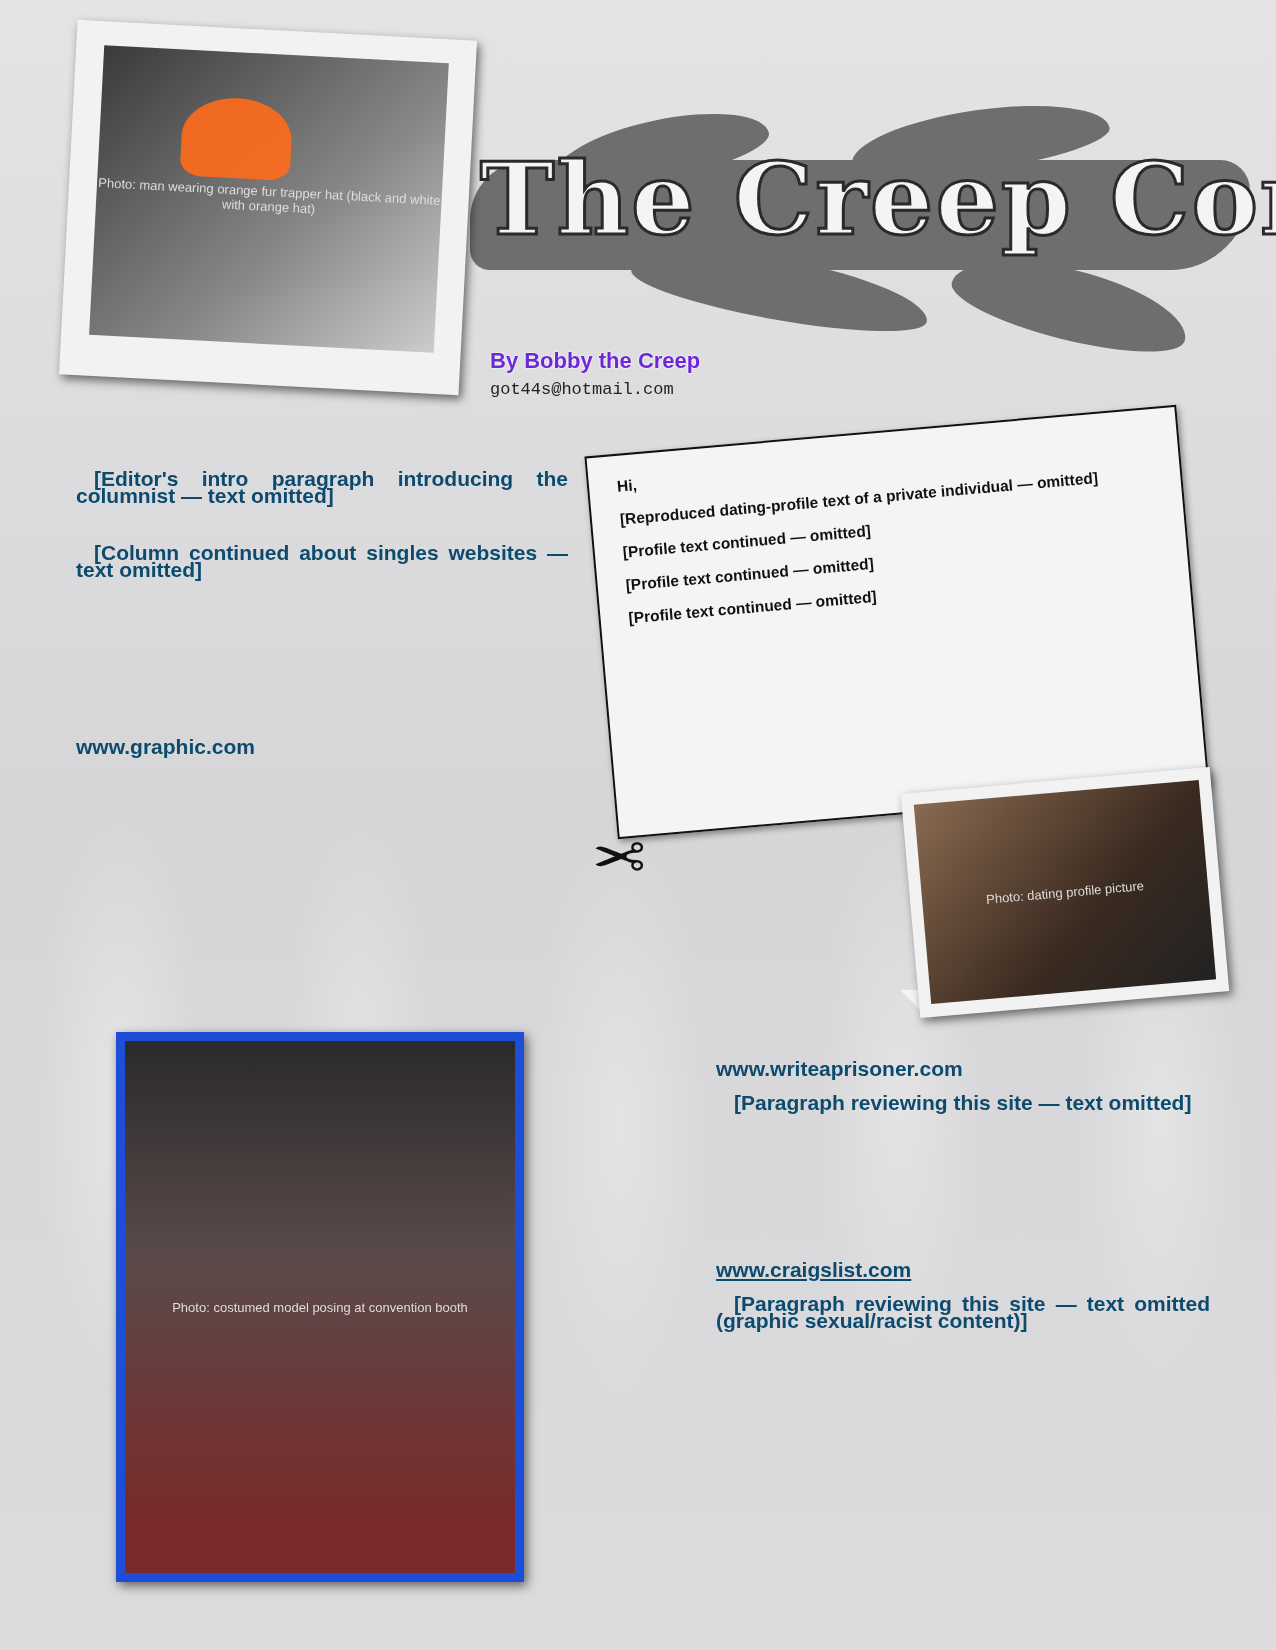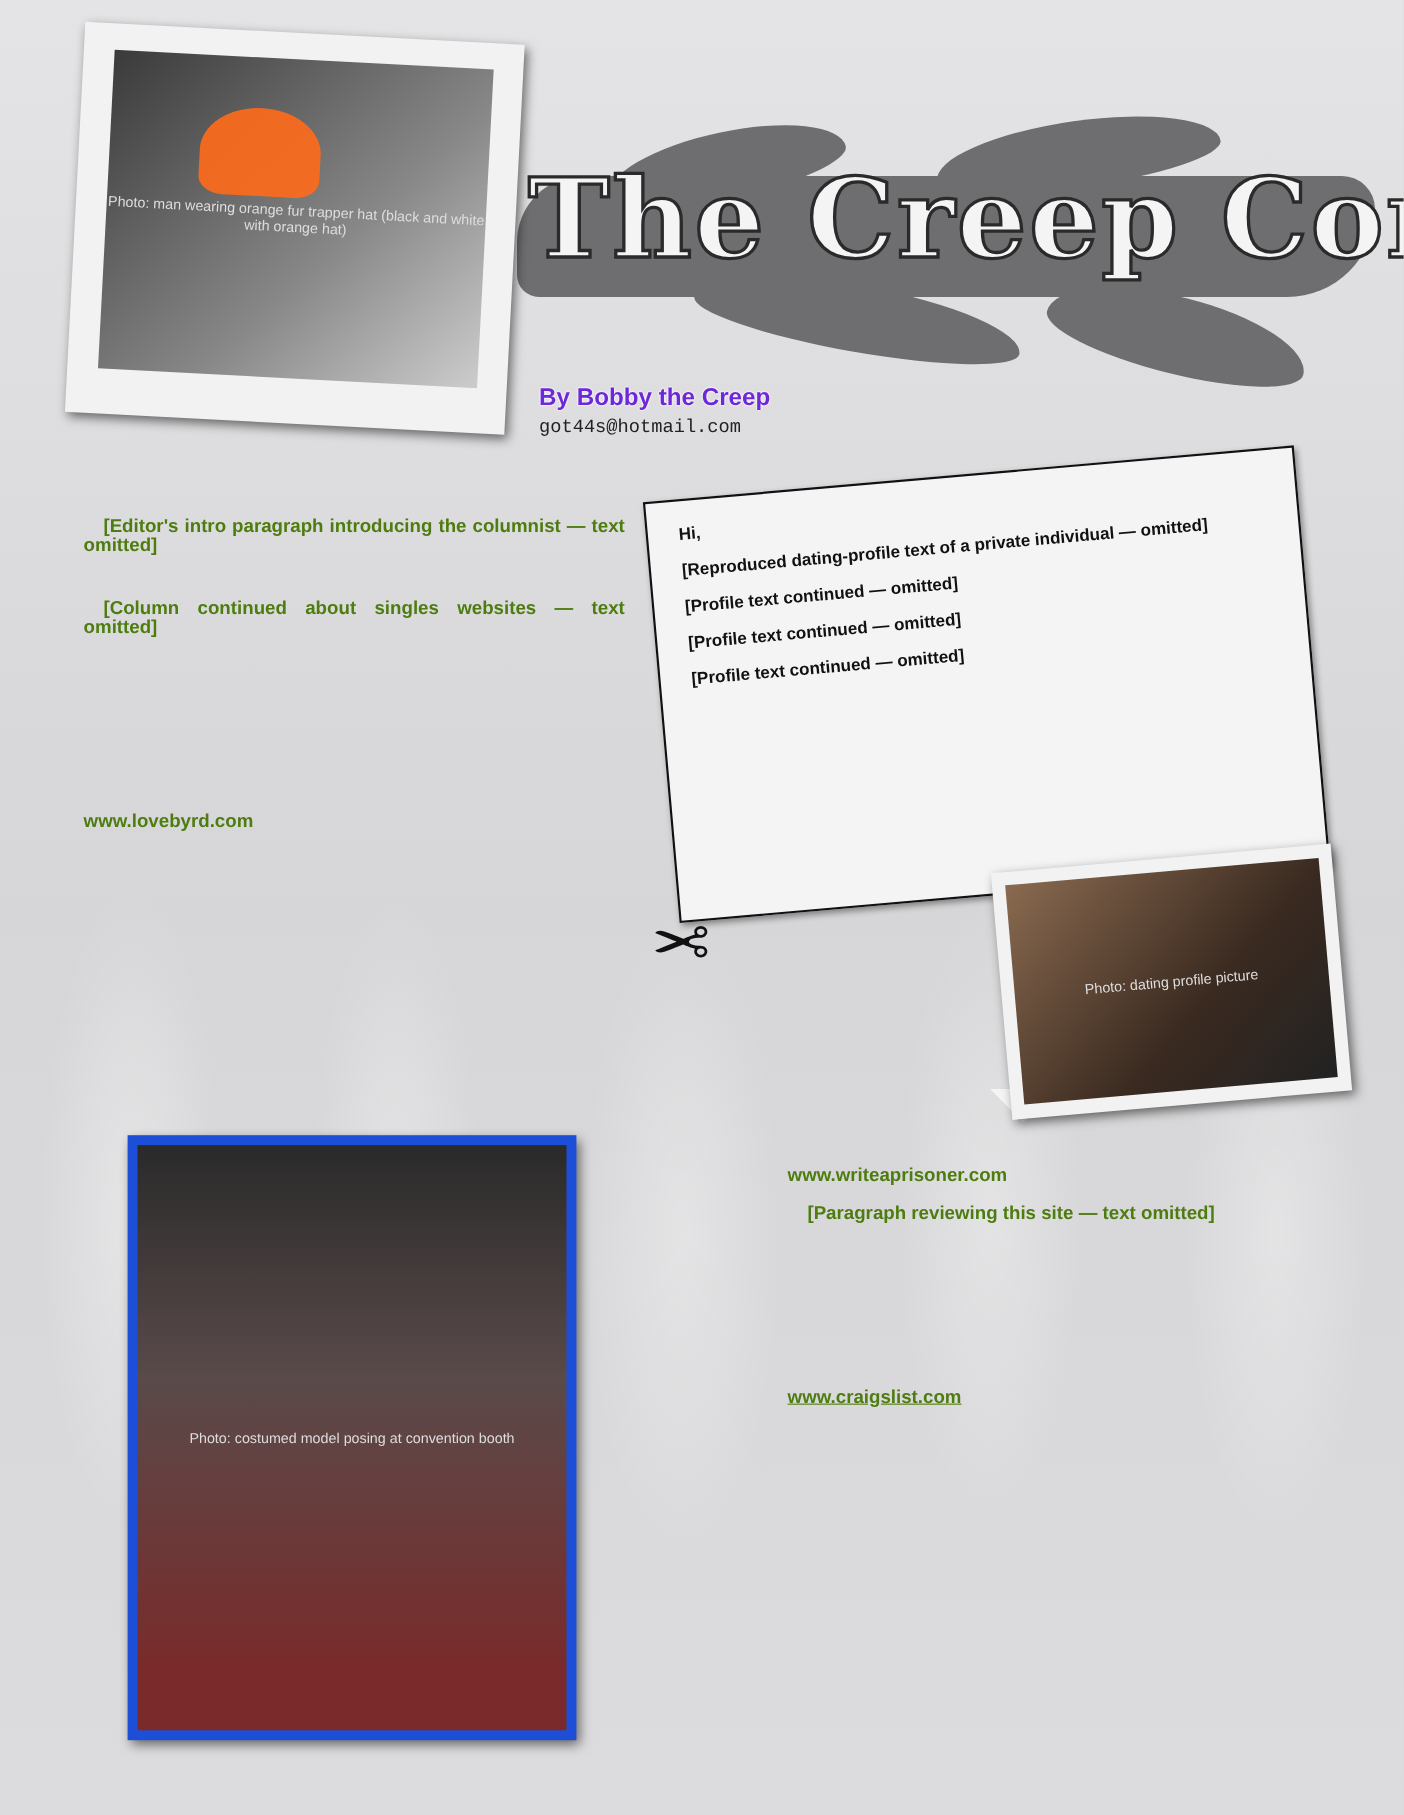--- a/index.html
+++ b/index.html
@@ -15,22 +15,22 @@
     font-family:"Liberation Sans",sans-serif;color:#111;}
   .abs{position:absolute;}
   .photo-frame{background:#f2f2f2;box-shadow:3px 4px 10px rgba(0,0,0,.55);}
   .photo-inner{position:absolute;background:#555;display:flex;align-items:center;justify-content:center;
     color:#ddd;font-size:13px;text-align:center;}
   .flame{position:absolute;background:#6e6e70;border-radius:50% 50% 50% 50%/60% 60% 40% 40%;}
   .title{font-family:"DejaVu Serif",serif;font-weight:bold;font-size:100px;color:#f4f4f4;
     -webkit-text-stroke:3px #2a2a2a;letter-spacing:2px;white-space:nowrap;}
   .byline{font-weight:bold;font-size:22px;color:#6d28d9;text-shadow:0 0 2px #fff,0 0 2px #fff;}
   .email{font-size:17px;color:#222;font-family:Liberation Mono, monospace;}
-  .col{font-family:"Liberation Sans",sans-serif;font-weight:bold;font-size:17px;line-height:17px;
-    text-align:justify;color:#4d7c0f;}
+  .col{font-family:"Liberation Sans",sans-serif;font-weight:bold;font-size:21px;line-height:17px;
+    text-align:justify;color:#0c4a6e;}
   .col p{margin:0 0 17px 0;text-indent:18px;}
   .col .url{text-indent:0;}
   .bubble{background:#f4f4f4;border:2px solid #111;box-shadow:2px 3px 6px rgba(0,0,0,.4);}
   .letter{font-weight:bold;font-size:15.5px;line-height:17px;color:#111;}
   .letter p{margin:0 0 16px 0;}
 </style>
 </head>
 <body>
 
 <div class="abs" style="left:430px;top:100px;width:840px;height:260px;">
@@ -47,21 +47,21 @@
   <div class="photo-inner" style="left:28px;top:24px;width:345px;height:290px;background:linear-gradient(135deg,#3a3a3a,#888 60%,#ccc);">Photo: man wearing orange fur trapper hat (black and white with orange hat)</div>
   <div class="abs" style="left:110px;top:70px;width:110px;height:80px;background:#ff6a1a;border-radius:50% 50% 20% 20%;opacity:.9;"></div>
 </div>
 
 <div class="abs byline" style="left:490px;top:348px;">By Bobby the Creep</div>
 <div class="abs email" style="left:490px;top:380px;">got44s@hotmail.com</div>
 
 <div class="abs col" style="left:76px;top:470px;width:492px;">
   <p>[Editor's intro paragraph introducing the columnist — text omitted]</p>
   <p style="margin-top:40px;">[Column continued about singles websites — text omitted]</p>
-  <p class="url" style="margin-top:160px;">www.lovebyrd.com</p>
+  <p class="url" style="margin-top:160px;">www.graphic.com</p>
 </div>
 
 <div class="abs bubble" style="left:600px;top:430px;width:590px;height:380px;transform:rotate(-5deg);">
   <div class="letter" style="padding:22px 28px;">
     <p>Hi,</p>
     <p>[Reproduced dating-profile text of a private individual — omitted]</p>
     <p>[Profile text continued — omitted]</p>
     <p>[Profile text continued — omitted]</p>
     <p>[Profile text continued — omitted]</p>
   </div>
@@ -76,13 +76,14 @@
 </div>
 
 <div class="abs photo-frame" style="left:116px;top:1032px;width:408px;height:550px;background:#1d4ed8;">
   <div class="photo-inner" style="left:9px;top:9px;width:390px;height:532px;background:linear-gradient(180deg,#2a2a2a,#5a4a4a 40%,#7a2a2a 90%);">Photo: costumed model posing at convention booth</div>
 </div>
 
 <div class="abs col" style="left:700px;top:1060px;width:494px;margin-left:16px;">
   <p class="url">www.writeaprisoner.com</p>
   <p>[Paragraph reviewing this site — text omitted]</p>
   <p class="url" style="margin-top:150px;text-decoration:underline;">www.craigslist.com</p>
+  <p>[Paragraph reviewing this site — text omitted (graphic sexual/racist content)]</p>
 </div>
 
 </body></html>

